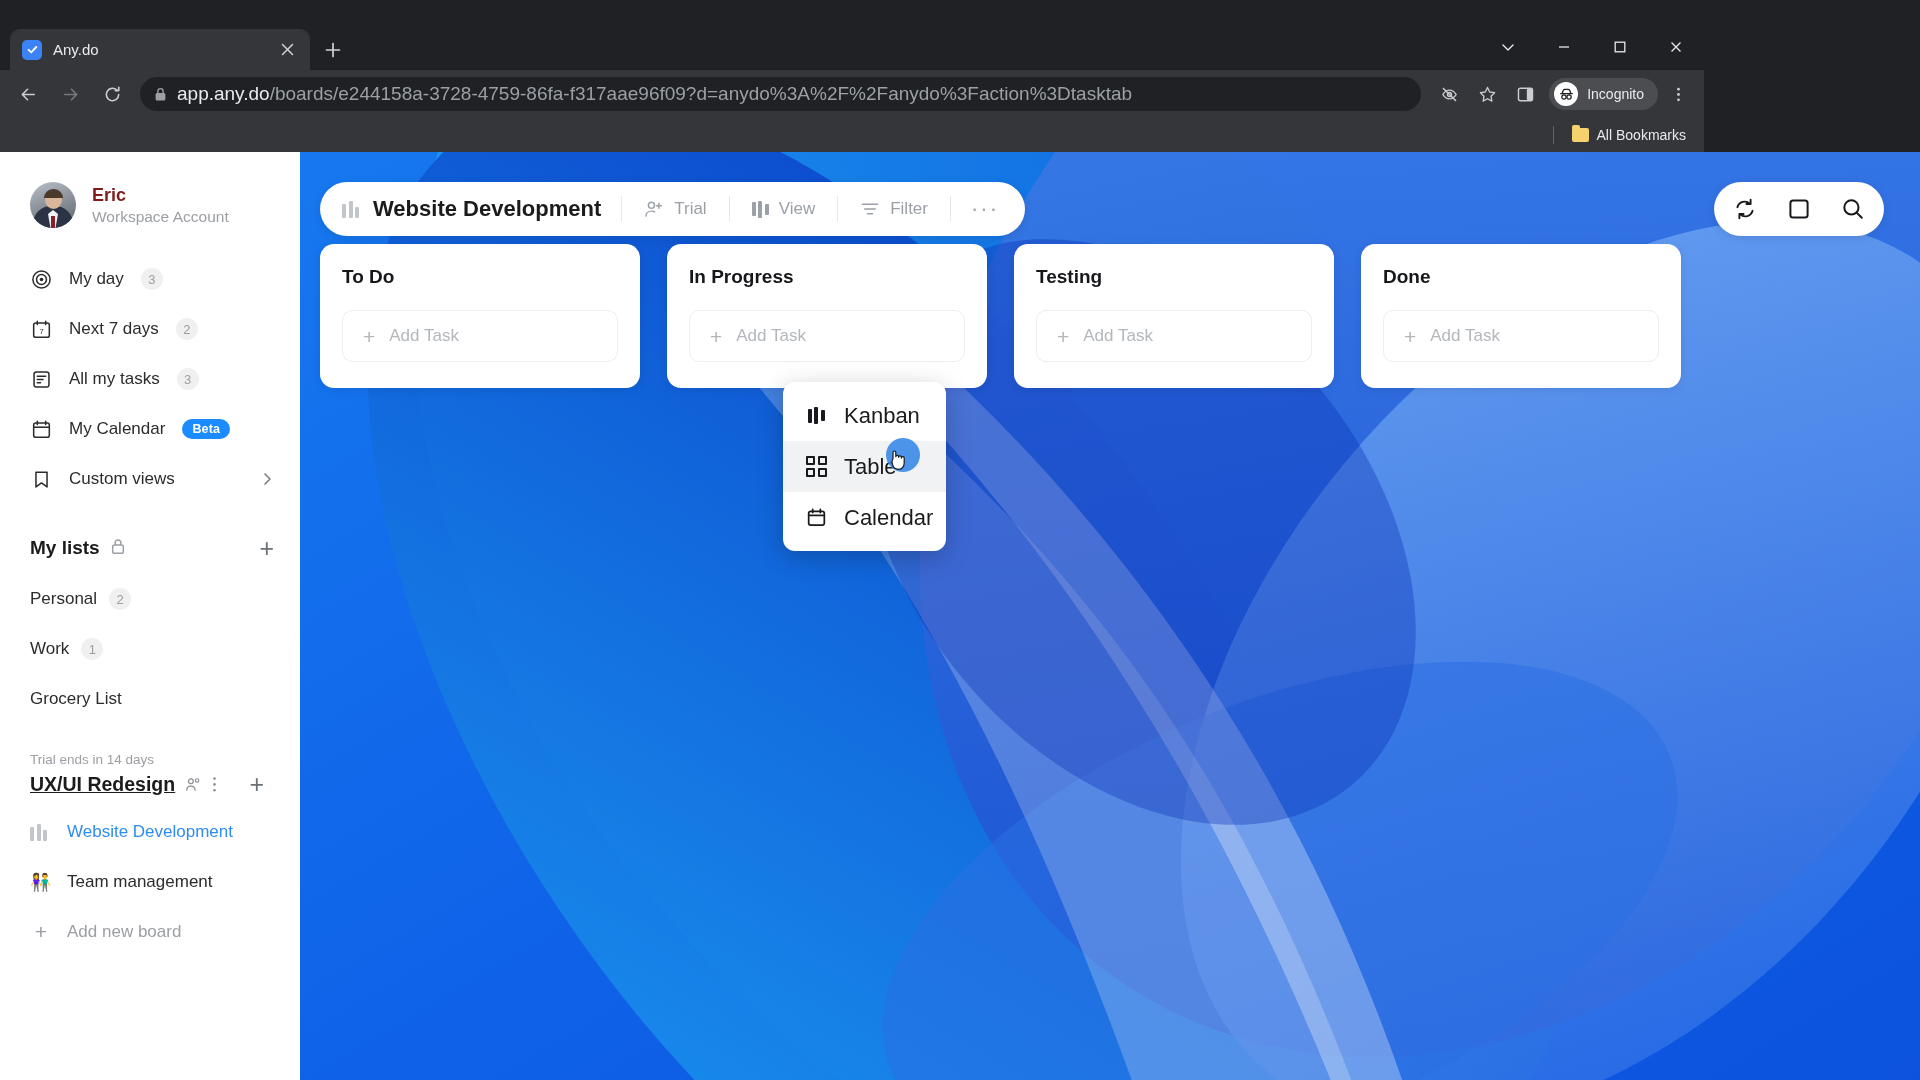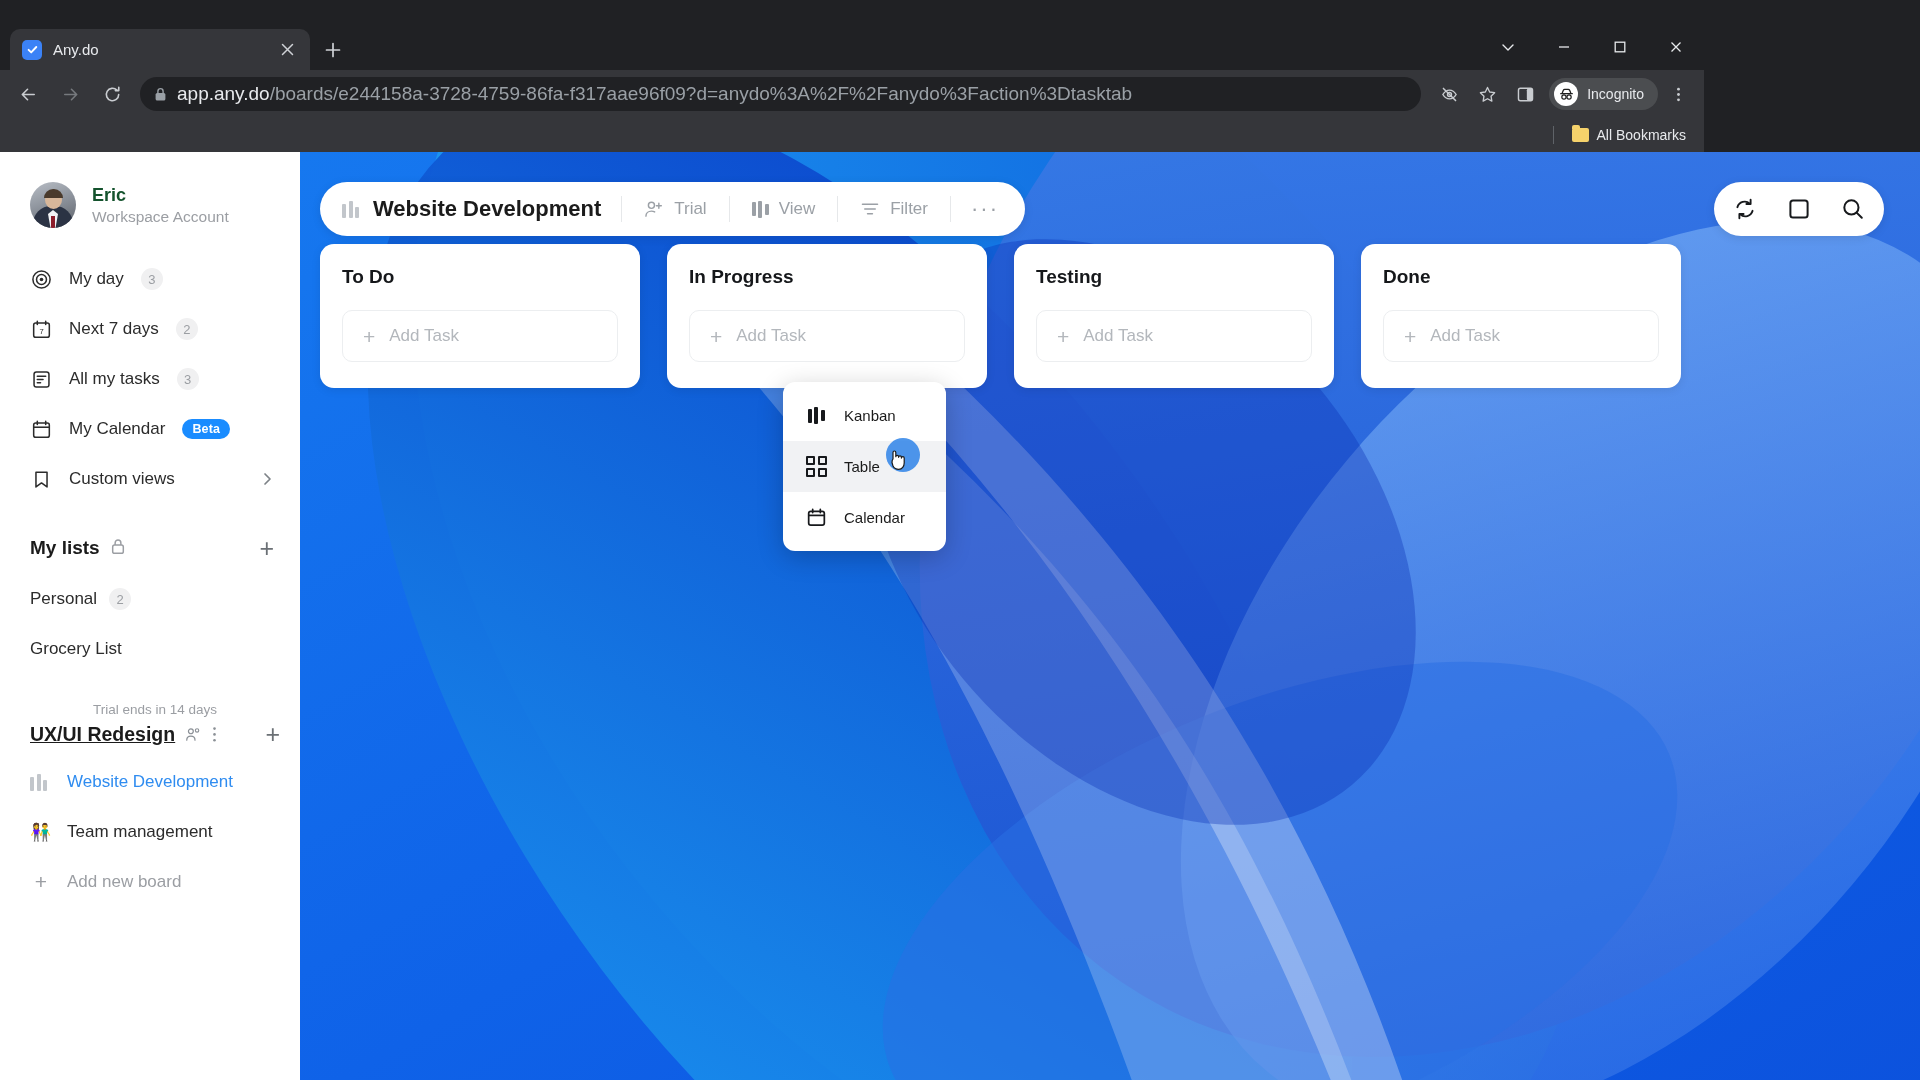--- a/index.html
+++ b/index.html
@@ -112,21 +112,21 @@
     width: 46px; height: 46px; border-radius: 50%;
     background: linear-gradient(160deg,#b9bec6 0%,#8e949d 45%,#5c6169 100%);
     position: relative; overflow: hidden; flex: 0 0 auto;
   }
   .avatar .head { position:absolute; width:17px; height:18px; border-radius:50%; background:#d8b79a; left:14.5px; top:9px;}
   .avatar .hair { position:absolute; width:19px; height:9px; border-radius:9px 9px 0 0; background:#4a3a2c; left:13.5px; top:7px;}
   .avatar .body { position:absolute; width:40px; height:22px; border-radius:18px 18px 0 0; background:#2b3344; left:3px; bottom:0;}
   .avatar .shirt{ position:absolute; width:10px; height:18px; background:#f1f3f6; left:18px; bottom:0; clip-path: polygon(50% 0,100% 22%,75% 100%,25% 100%,0 22%);}
   .avatar .tie  { position:absolute; width:4px; height:12px; background:#8c1d2b; left:21px; bottom:0;}
   .profile-text { display: flex; flex-direction: column; gap: 2px; min-width:0;}
-  .profile-name { font-size: 18px; font-weight: 700; color: #14532d; }
+  .profile-name { font-size: 18px; font-weight: 700; color: #7f1d1d; }
   .profile-sub { font-size: 15.5px; color: #9b9ea3; white-space: nowrap; }
 
   .nav { margin-top: 26px; }
   .nav-item {
     height: 50px; display: flex; align-items: center; gap: 17px;
     padding: 0 26px 0 30px; color: #2c2c2c; font-size: 17px;
   }
   .nav-item .ico { width: 22px; height: 22px; display:flex; align-items:center; justify-content:center; flex:0 0 auto; color:#2c2c2c;}
   .count-badge {
     min-width: 22px; height: 22px; border-radius: 11px; background: #f0f0f1;
@@ -143,21 +143,21 @@
     display: flex; align-items: center; gap: 10px;
     padding: 0 26px 0 30px; height: 52px; margin-top: 18px;
   }
   .section-title { font-size: 19px; font-weight: 700; color: #1b1b1b; }
   .section-head .plus { margin-left: auto; color: #6b7075; font-size: 25px; line-height: 1; font-weight: 300;}
   .list-item {
     height: 50px; display: flex; align-items: center; gap: 12px;
     padding: 0 26px 0 30px; color: #2c2c2c; font-size: 17px;
   }
 
-  .trial-wrap { margin-top: 28px; padding: 0 20px 0 30px; text-align: center; }
+  .trial-wrap { margin-top: 28px; padding: 0 36px 0 30px; }
   .trial-text { font-size: 13.5px; color: #9b9ea3; }
   .ws-head { display: flex; align-items: center; gap: 10px; margin-top: 5px; }
   .ws-title { font-size: 19.5px; font-weight: 700; color: #1b1b1b; text-decoration: underline; }
   .ws-head .mini { color: #8b9096; display: flex; align-items: center;}
   .ws-head .plus { margin-left: auto; color: #6b7075; font-size: 25px; line-height: 1; font-weight: 300;}
 
   .board-item {
     height: 50px; display: flex; align-items: center; gap: 15px;
     padding: 0 26px 0 30px; font-size: 17px; color: #2c2c2c;
   }
@@ -223,21 +223,21 @@
   .add-task .plus { font-size: 21px; font-weight: 300; line-height: 1; color: #b3b7bc; }
 
   
   .view-menu {
     position: absolute; left: 783px; top: 230px; width: 163px;
     background: #fff; border-radius: 12px; padding: 8px 0;
     box-shadow: 0 6px 26px rgba(0,0,0,.22); z-index: 40;
   }
   .view-item {
     height: 51px; display: flex; align-items: center; gap: 17px;
-    padding: 0 22px; font-size: 15px; color: #1b1b1b;
+    padding: 0 22px; font-size: 22px; color: #1b1b1b;
   }
   .view-item.hovered { background: #f1f2f4; }
   .view-item .ico { width: 22px; display: flex; align-items: center; justify-content: center; color: #17191c; flex:0 0 auto;}
 
   .grid-ico { display: grid; grid-template-columns: 9px 9px; grid-template-rows: 9px 9px; gap: 3px; }
   .grid-ico i { display:block; border: 2.2px solid currentColor; border-radius: 1px; }
 
   
   .click-blob {
     position: absolute; left: 886px; top: 286px; width: 34px; height: 34px;
@@ -470,20 +470,24 @@
               <rect x="2" y="6.6" width="10" height="7.8" rx="1.8" stroke="#9b9ea3" stroke-width="1.4" fill="none"></rect>
               <path d="M4.3 6.6V4.6a2.7 2.7 0 0 1 5.4 0v2" stroke="#9b9ea3" stroke-width="1.4" fill="none"></path>
             </svg>
         </span>
         <span class="plus">+</span>
       </div>
 
       <div class="list-item">
         <span>Personal</span>
         <span class="count-badge">2</span>
+      </div>
+      <div class="list-item">
+        <span>Work</span>
+        <span class="count-badge">1</span>
       </div>
       <div class="list-item">
         <span>Grocery List</span>
       </div>
 
       <div class="trial-wrap">
         <div class="trial-text">Trial ends in 14 days</div>
         <div class="ws-head">
           <span class="ws-title">UX/UI Redesign</span>
           <span class="mini">

